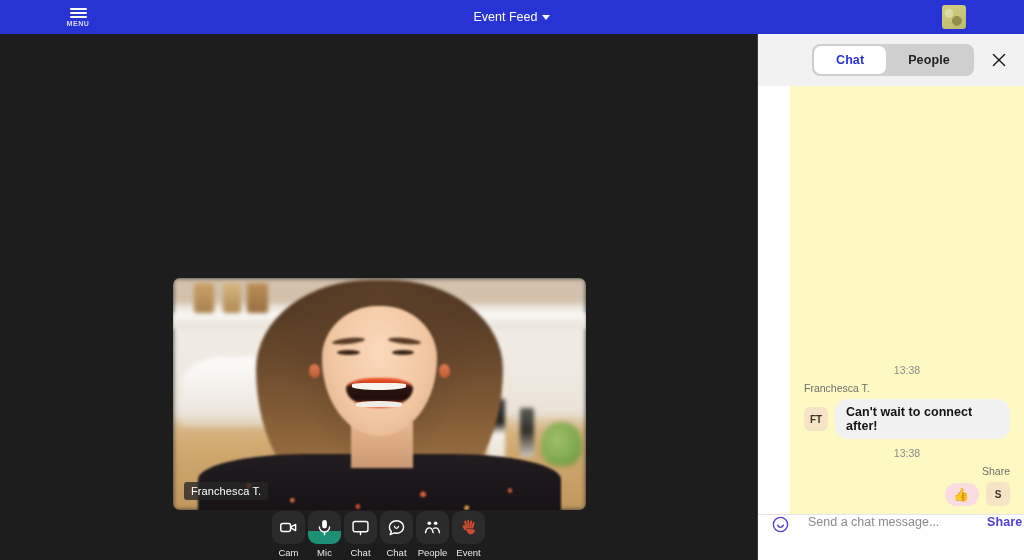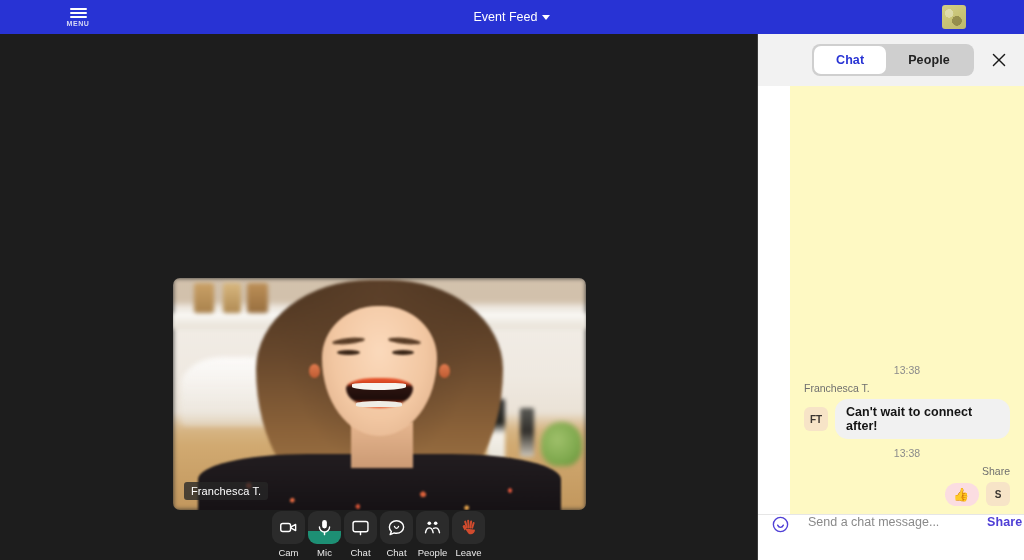--- a/index.html
+++ b/index.html
@@ -481,21 +481,21 @@
             <g fill="#d14b2e">
               <rect x="7.6" y="3.2" width="2.5" height="10" rx="1.25" transform="rotate(-16 8.8 8.2)"></rect>
               <rect x="10.6" y="2.2" width="2.5" height="11" rx="1.25" transform="rotate(-4 11.8 7.7)"></rect>
               <rect x="13.6" y="3.0" width="2.5" height="10.4" rx="1.25" transform="rotate(7 14.8 8.2)"></rect>
               <rect x="16.4" y="5.0" width="2.4" height="8.6" rx="1.2" transform="rotate(17 17.6 9.3)"></rect>
               <path d="M5.6 9.3c1 -.9 2.3 -.5 2.6 .6l1 3.2 -2.1 2.6 -2.2 -4.1c-.5 -.9 -.2 -1.7 .7 -2.3z"></path>
               <path d="M6.1 12.8c1.6 .6 3.3 2.6 4.2 4.5 1.1 2.4 3 3.5 5.1 3.2 3 -.4 4.7 -2.6 4.8 -5.6l-9.4 -1.2 -4.7 -.9z"></path>
             </g>
           </svg>
         </div>
-        <div class="tb-label">Leave</div>
+        <div class="tb-label">Event</div>
       </div>
 
     </div>
   </div>
 
   <div id="chat-panel">
 
     <div id="chat-header">
       <div id="tab-group">
         <div class="tab active">Chat</div>

